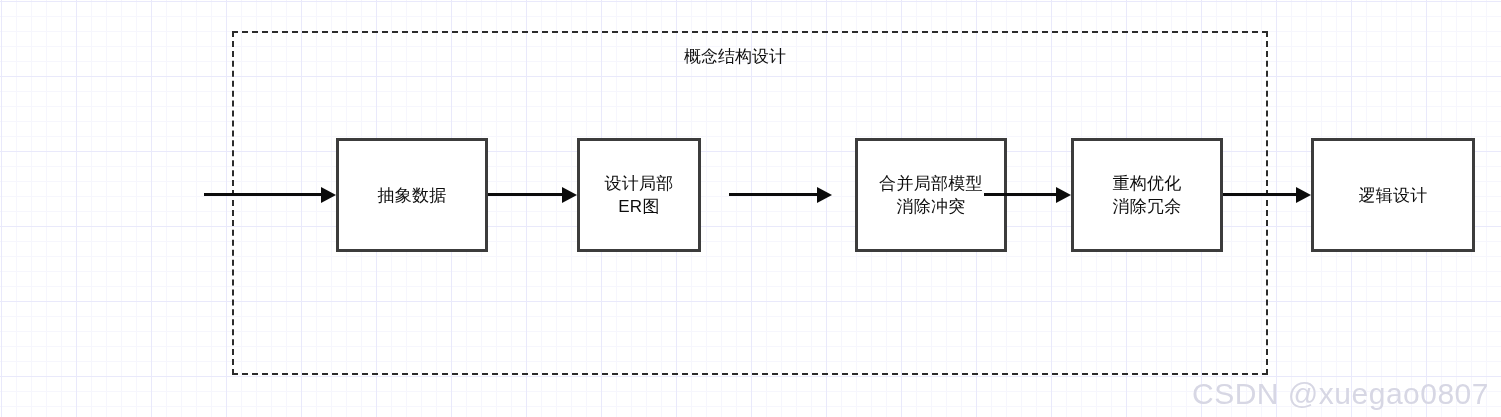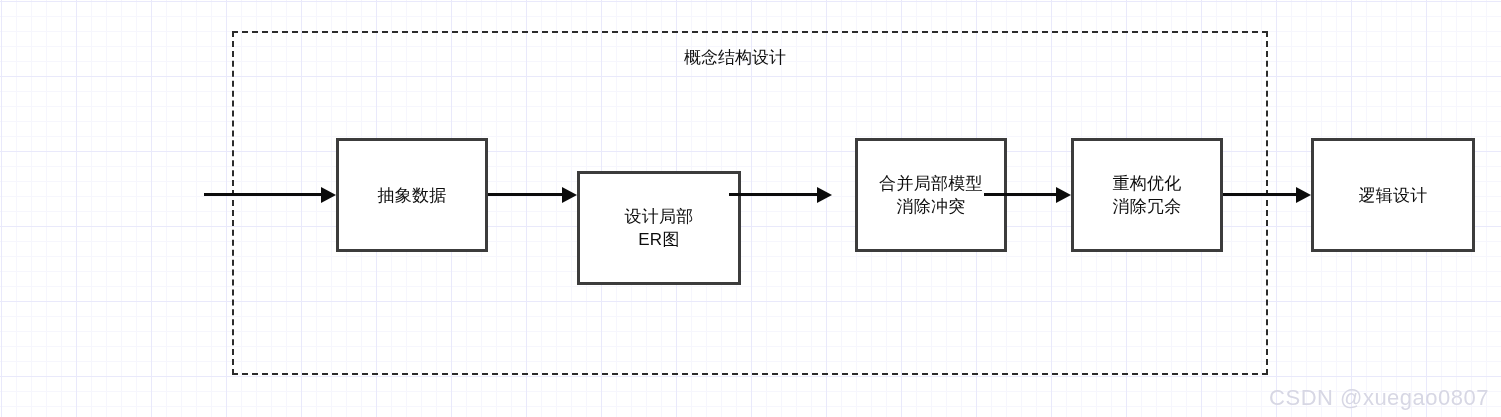--- a/index.html
+++ b/index.html
@@ -30,20 +30,21 @@
     box-sizing: border-box;
     background: transparent;
   }
   .group-title {
     position: absolute;
     text-align: center;
     color: #0f0f0f;
     font-size: 17px;
     line-height: 20px;
     white-space: nowrap;
+    font-family: Liberation Mono, monospace;
   }
 
   
   .node {
     position: absolute;
     box-sizing: border-box;
     border: 3px solid #3c3c3c;
     background: #ffffff;
     display: flex;
     align-items: center;
@@ -78,39 +79,39 @@
     border-top: 8px solid transparent;
     border-bottom: 8px solid transparent;
     border-left: 15px solid #0b0b0b;
   }
 
   
   .watermark {
     position: absolute;
     right: 12px;
     bottom: 6px;
-    font-size: 22px;
+    font-size: 30px;
     color: #d7d7e4;
     letter-spacing: 0.5px;
     white-space: nowrap;
     user-select: none;
   }
 </style>
 </head>
 <body>
 
 <div id="canvas">
 
   <div class="group-box" id="group-box" style="left: 232px; top: 31px; width: 1036px; height: 344px; border-color: rgb(43, 43, 43); border-style: dashed;"></div>
   <div class="group-title" id="group-title" style="left: 633px; top: 48px; width: 204px;">概念结构设计</div>
 
   <div class="node" id="node-1" style="left: 336px; top: 138px; width: 152px; height: 114px; border-color: rgb(60, 60, 60); background: rgb(255, 255, 255);">
     <span class="node-label" style="color: rgb(13, 13, 13);">抽象数据</span>
   </div>
-  <div class="node" id="node-2" style="left: 577px; top: 138px; width: 164px; height: 114px; border-color: rgb(60, 60, 60); background: rgb(255, 255, 255); margin-top: 33px;">
+  <div class="node" id="node-2" style="left: 577px; top: 138px; width: 124px; height: 114px; border-color: rgb(60, 60, 60); background: rgb(255, 255, 255);">
     <span class="node-label" style="color: rgb(13, 13, 13);">设计局部
 ER图</span>
   </div>
   <div class="node" id="node-3" style="left: 832px; top: 138px; width: 152px; height: 114px; border-color: rgb(60, 60, 60); background: rgb(255, 255, 255); margin-left: 23px;">
     <span class="node-label" style="color: rgb(13, 13, 13);">合并局部模型
 消除冲突</span>
   </div>
   <div class="node" id="node-4" style="left: 1071px; top: 138px; width: 152px; height: 114px; border-color: rgb(60, 60, 60); background: rgb(255, 255, 255);">
     <span class="node-label" style="color: rgb(13, 13, 13);">重构优化
 消除冗余</span>

